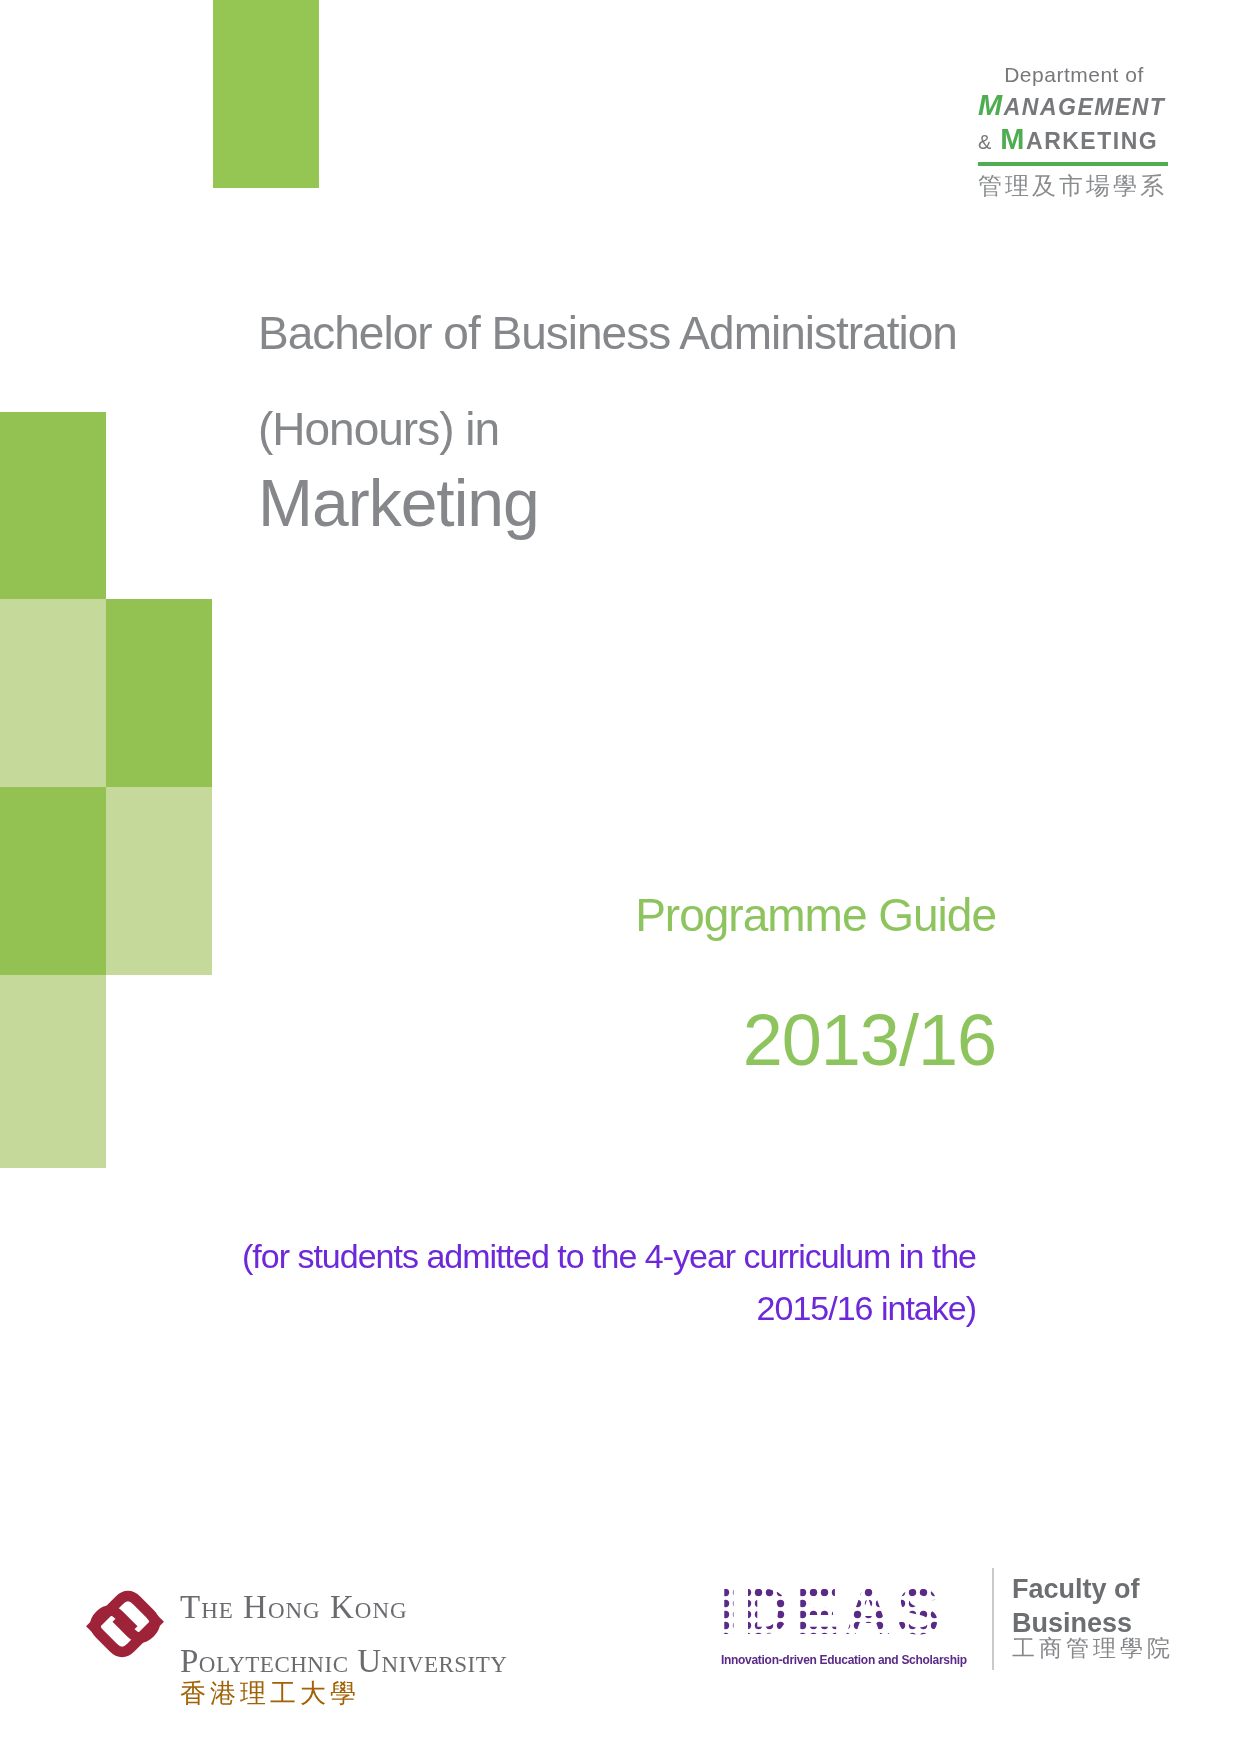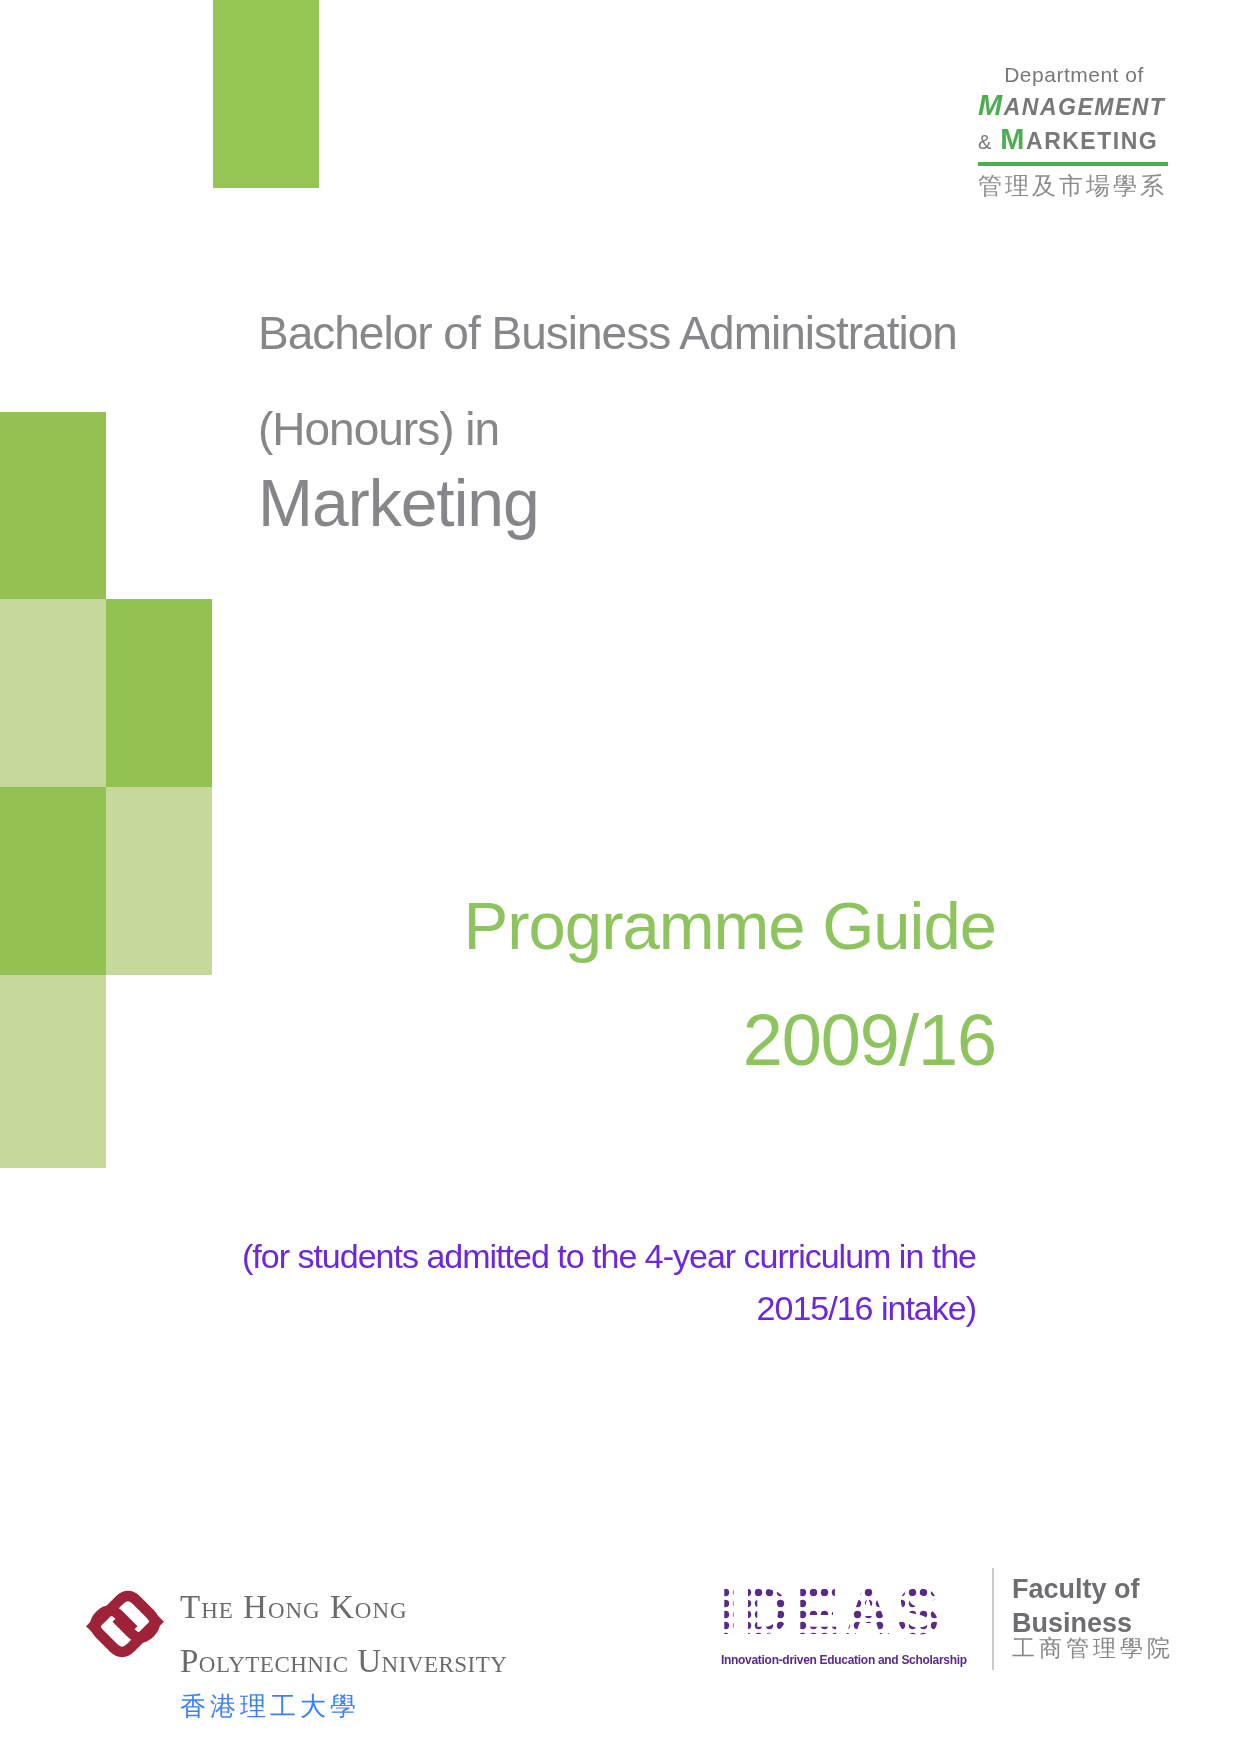--- a/index.html
+++ b/index.html
@@ -27,31 +27,31 @@
   .dept .amp{font-weight:normal;font-size:20px;margin-right:9px;letter-spacing:0;}
   .dept .rule{width:190px;height:4px;background:#4fad51;margin-top:8px;}
   .dept .zh{font-size:24px;letter-spacing:3px;color:#8a8c8e;margin-top:8px;white-space:nowrap;}
   
   .title-line{position:absolute;left:258px;color:#85878a;line-height:1;letter-spacing:-1px;white-space:nowrap;}
   .t1{top:310px;font-size:46px;}
   .t2{top:406px;font-size:46px;}
   .t3{top:470px;font-size:66px;}
   
   .pg-line{position:absolute;right:180px;color:#8ec45e;line-height:1;letter-spacing:-1px;white-space:nowrap;text-align:right;}
-  .pg1{top:892px;font-size:67px;}
+  .pg1{top:892px;font-size:46px;}
   .pg2{top:1004px;font-size:72px;}
   .pg-sub{position:absolute;right:200px;top:1230px;color:#6d28d9;font-size:34px;letter-spacing:-1px;line-height:52px;text-align:right;white-space:nowrap;}
   
   .polyu{position:absolute;left:73px;top:1570px;}
   .polyu-emblem{position:absolute;left:0;top:2px;}
   .polyu-text{position:absolute;left:107px;top:21px;width:420px;color:#6a6b6e;
     font-family:"Liberation Serif",serif;line-height:1;}
   .polyu-text .n1{font-size:33px;font-variant:small-caps;letter-spacing:1px;}
   .polyu-text .n2{font-size:33px;font-variant:small-caps;letter-spacing:.5px;margin-top:21px;}
-  .polyu-text .zh{font-size:26px;letter-spacing:4px;margin-top:16px;color:#3b82f6;}
+  .polyu-text .zh{font-size:26px;letter-spacing:4px;margin-top:3px;color:#a16207;}
   
   .ideas{position:absolute;left:720px;top:1576px;}
   .ideas-tagline{position:absolute;left:721px;top:1653px;width:260px;
     font-size:12px;font-weight:bold;letter-spacing:-.3px;color:#5b2a87;white-space:nowrap;}
   .vdivider{position:absolute;left:992px;top:1568px;width:2px;height:102px;background:#c9cacc;}
   .faculty{position:absolute;left:1012px;top:1576px;color:#6d6e71;line-height:1;}
   .faculty .f1{font-size:27px;font-weight:bold;}
   .faculty .f2{font-size:27px;font-weight:bold;margin-top:7px;}
   .faculty .zh{font-size:23px;letter-spacing:4px;color:#85878a;white-space:nowrap;}
 </style>
@@ -79,21 +79,21 @@
   </div>
 
   <div class="cover-title">
     <div class="title-line t1">Bachelor of Business Administration</div>
     <div class="title-line t2">(Honours) in</div>
     <div class="title-line t3">Marketing</div>
   </div>
 
   <div class="pg-heading">
     <div class="pg-line pg1">Programme Guide</div>
-    <div class="pg-line pg2">2009/16</div>
+    <div class="pg-line pg2">2013/16</div>
     <div class="pg-sub">
       <div>(for students admitted to the 4-year curriculum in the</div>
       <div>2015/16 intake)</div>
     </div>
   </div>
 
   <div class="polyu">
     <svg class="polyu-emblem" width="104" height="104" viewBox="0 0 100 100">
       <g transform="rotate(45 50 50)" fill="none" stroke="#9e2339" stroke-width="10">
         <path d="M30 78 V38 q0 -12 12 -12 h18 q13 0 13 13 t-13 13 H40"></path>

